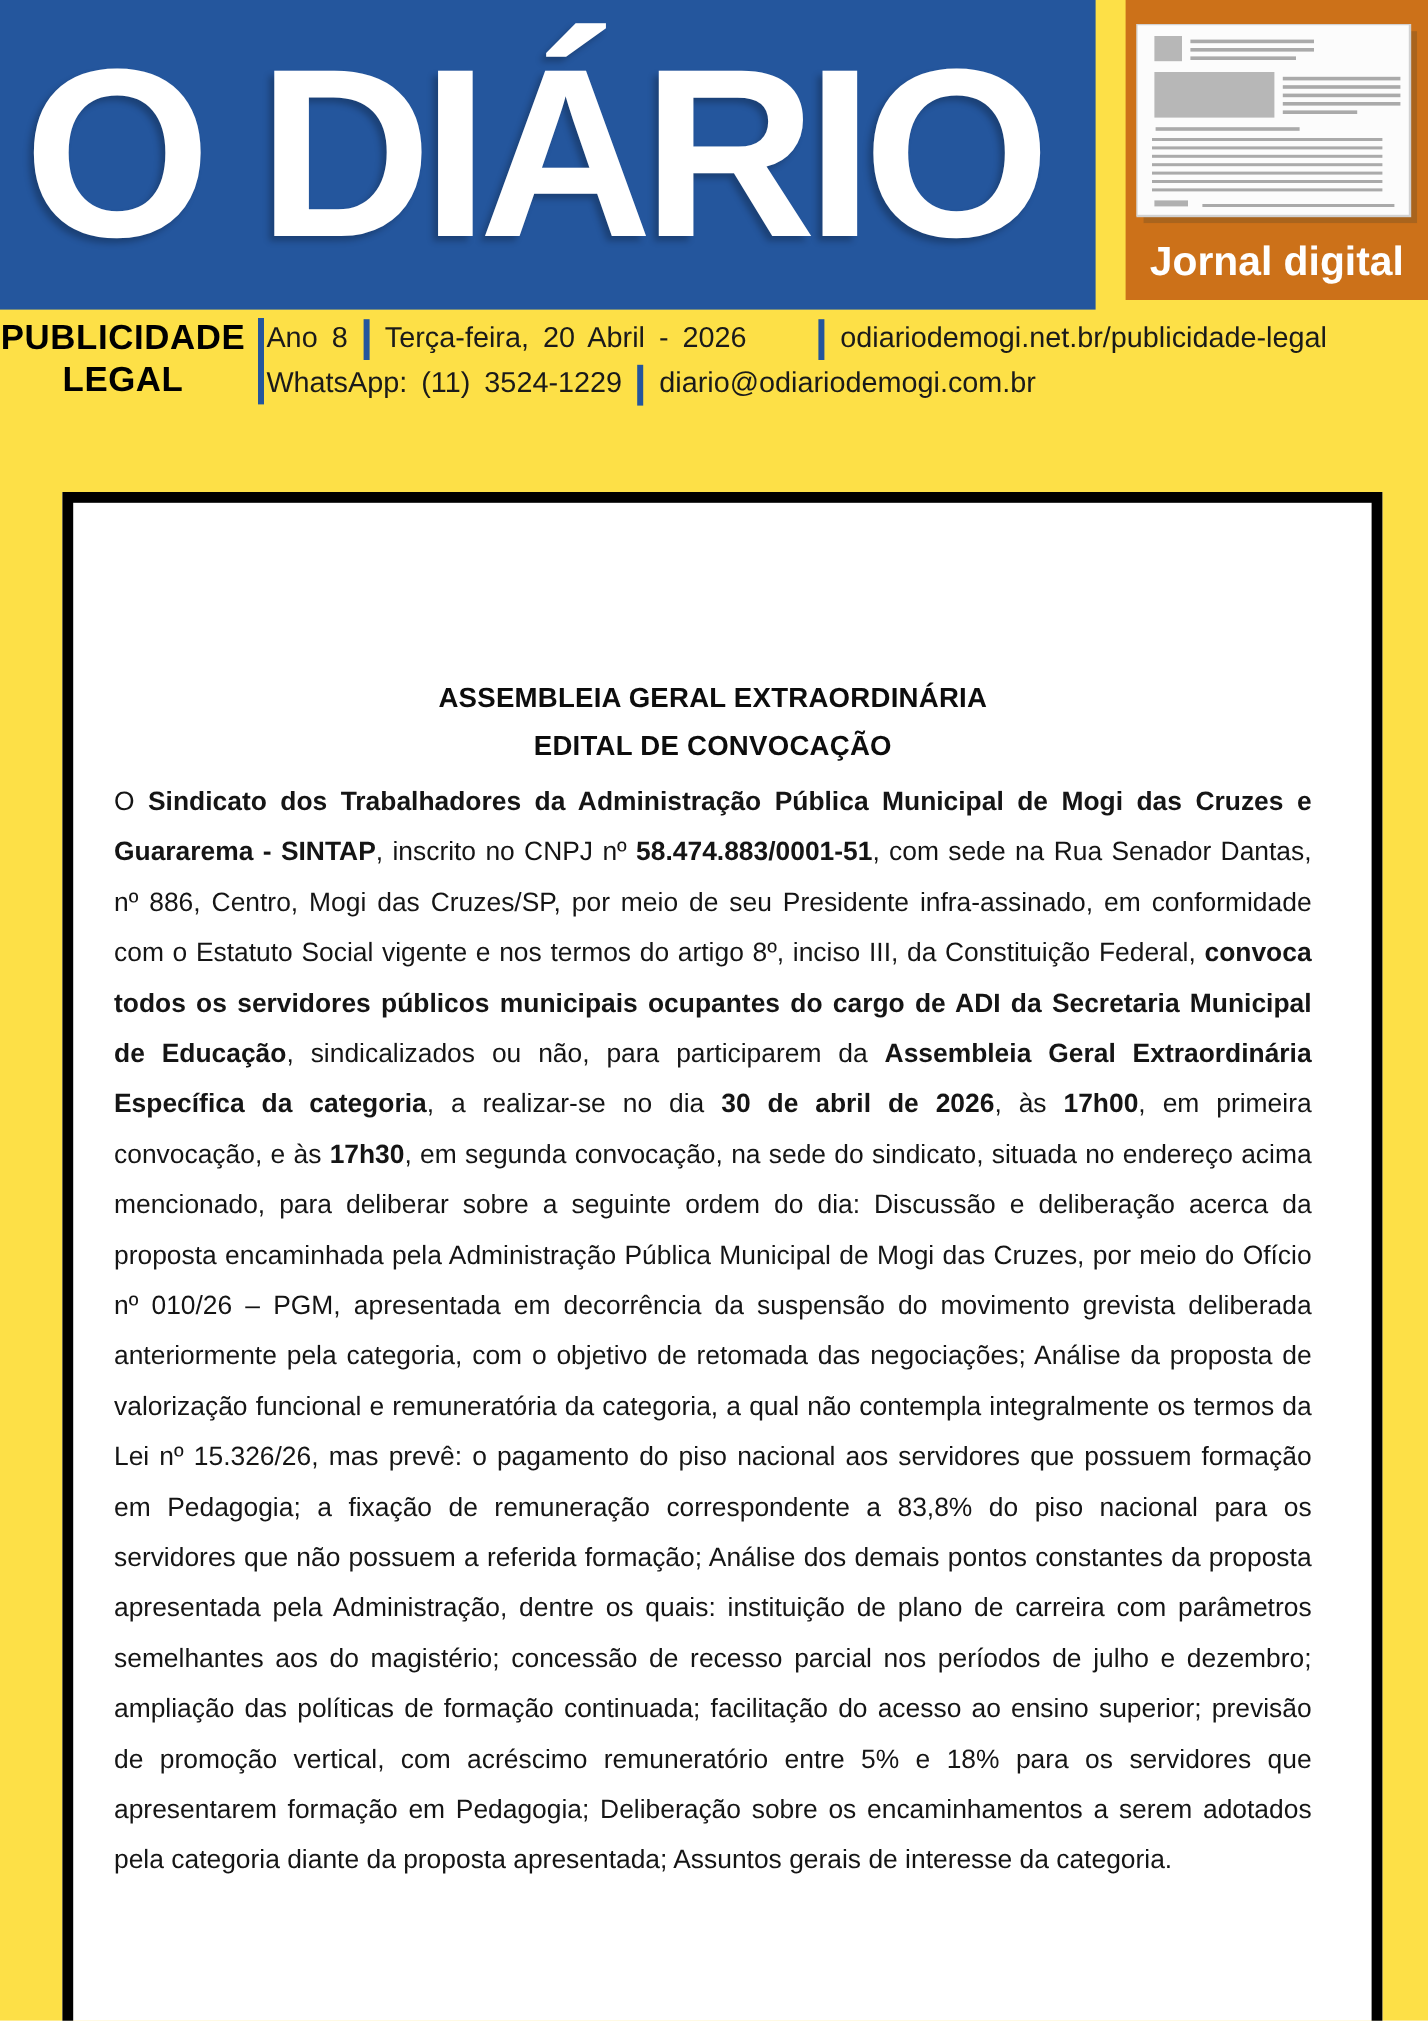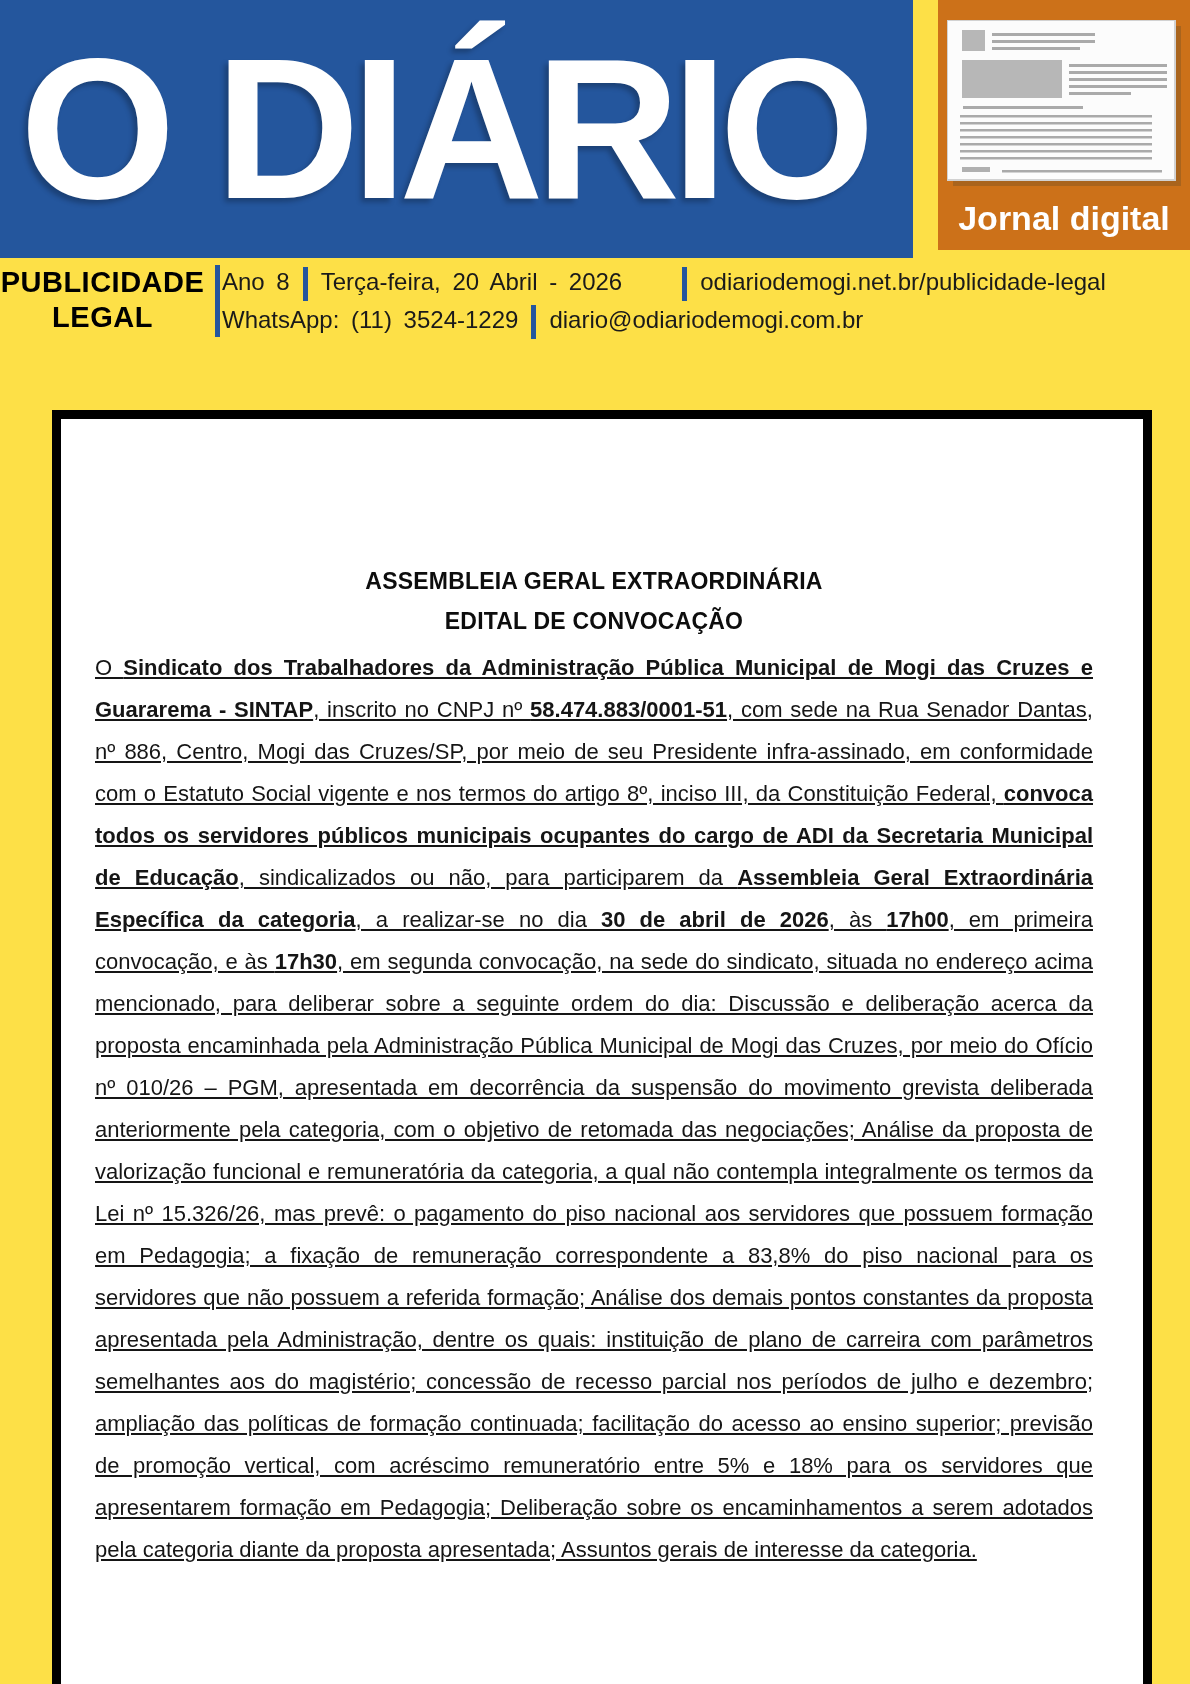--- a/index.html
+++ b/index.html
@@ -80,21 +80,20 @@
   .notice-title {
     margin: 0; text-align: center;
     font-size: 23px; font-weight: bold; line-height: 40px;
     color: #0d0d0d; letter-spacing: 0.2px;
   }
   .notice-body {
     margin: 6px 0 0 0;
     font-size: 22px; line-height: 42px;
     text-align: justify;
     color: #151515;
-    text-decoration: underline;
   }
   .dateline {
     margin: 56px 0 0 0;
     font-size: 22px; color: #151515;
   }
 </style>
 </head>
 <body>
 
 <div class="canvas">

